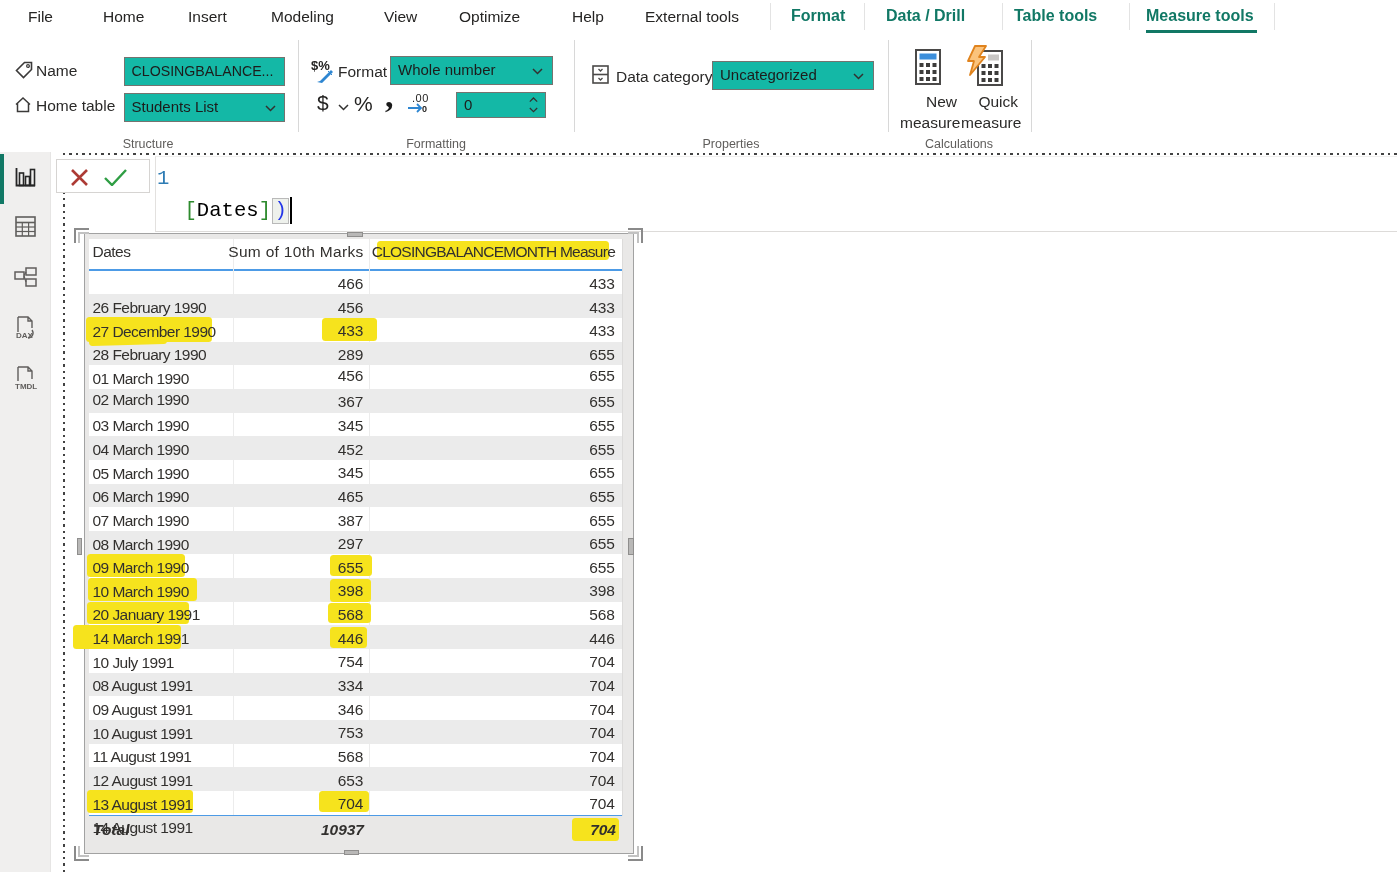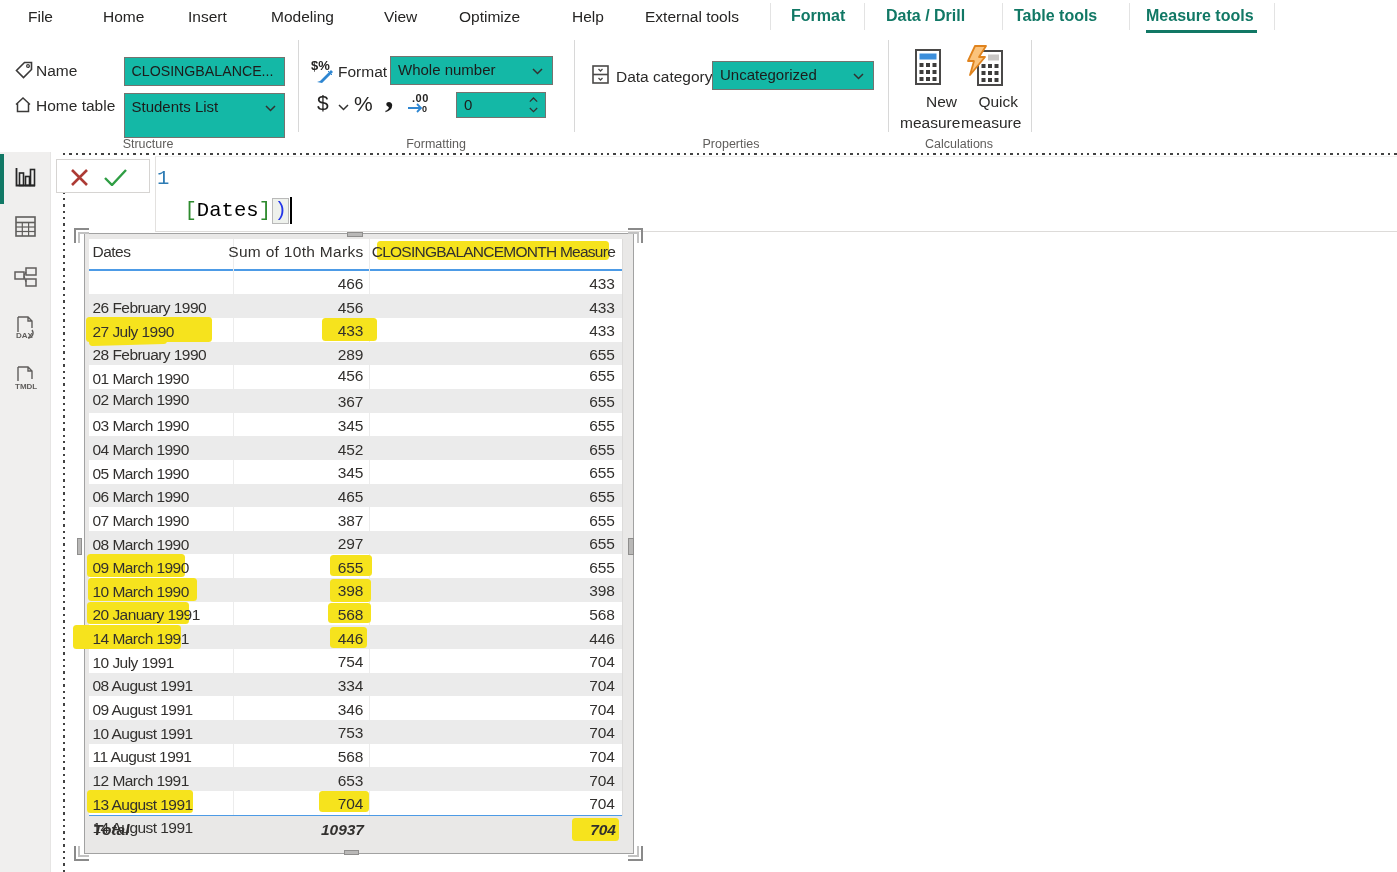--- a/index.html
+++ b/index.html
@@ -117,21 +117,21 @@
   </svg>
   <div class="rlabel" style="left:36px;top:29px">Name</div>
   <div class="rbox" style="left:123.5px;top:24px;width:161px;height:29px">
       <span class="txt" style="font-size:14.2px;top:5px">CLOSINGBALANCE...</span>
     </div>
 
   <svg class="abs" style="left:14px;top:63px" width="18" height="18" viewBox="0 0 18 18">
     <path d="M2 8.5 L9 2 L16 8.5 M3.5 7.5 L3.5 15.5 L14.5 15.5 L14.5 7.5" fill="none" stroke="#3b3a39" stroke-width="1.5"></path>
   </svg>
   <div class="rlabel" style="left:36px;top:64px">Home table</div>
-  <div class="rbox" style="left:123.5px;top:60px;width:161px;height:45px">
+  <div class="rbox" style="left:123.5px;top:60px;width:161px;height:29px">
       <span class="txt">Students List</span>
     <svg class="chev" style="right:8px;top:11px" viewBox="0 0 11 7">
         <path d="M1 1 L5.5 5.5 L10 1" fill="none" stroke="#323130" stroke-width="1.5"></path>
       </svg>
   </div>
 
   <div class="abs" style="left:311px;top:25px;font-size:13px;font-weight:bold;color:#252423">$%</div>
   <svg class="abs" style="left:316px;top:36px" width="18" height="14" viewBox="0 0 18 14">
     <path d="M1 13 L4 12 L15 1 L17 3 L6 14 Z" fill="#2e86d1"></path>
     <path d="M12 2 L16 6" stroke="#2e86d1" stroke-width="1"></path>
@@ -143,21 +143,21 @@
         <path d="M1 1 L5.5 5.5 L10 1" fill="none" stroke="#323130" stroke-width="1.5"></path>
       </svg>
   </div>
 
   <div class="abs" style="left:317px;top:58px;font-size:21px;color:#252423">$</div>
   <svg class="chev abs" style="left:338px;top:71px" viewBox="0 0 11 7">
       <path d="M1 1 L5.5 5.5 L10 1" fill="none" stroke="#323130" stroke-width="1.5"></path>
     </svg>
   <div class="abs" style="left:354px;top:59px;font-size:21px;color:#252423">%</div>
   <div class="abs" style="left:385px;top:44px;font-size:34px;font-weight:bold;color:#1a1a1a;font-family:'Liberation Serif',serif">,</div>
-  <div class="abs" style="left:412px;top:59px;font-size:11px;font-weight:bold;color:#252423;letter-spacing:0.5px">.00</div>
+  <div class="abs" style="left:412px;top:59px;font-size:11px;font-weight:normal;color:#252423;letter-spacing:0.5px">.00</div>
   <svg class="abs" style="left:407px;top:70px" width="22" height="10" viewBox="0 0 22 10">
     <path d="M1 5 L14 5 M10 1 L14 5 L10 9" fill="none" stroke="#2e86d1" stroke-width="1.8"></path>
     <text x="15" y="9" font-size="9" font-weight="bold" fill="#252423">0</text>
   </svg>
   <div class="rbox" style="left:456px;top:59px;width:90px;height:25.5px">
       <span class="txt" style="top:2.5px">0</span>
     <svg class="chev" style="right:7px;top:4px;width:9px;height:6px" viewBox="0 0 11 7">
         <path d="M10 5.5 L5.5 1 L1 5.5" fill="none" stroke="#323130" stroke-width="1.5"></path>
       </svg>
     <svg class="chev" style="right:7px;top:14px;width:9px;height:6px" viewBox="0 0 11 7">
@@ -290,21 +290,21 @@
     </div>
     <div id="bluetop"></div>
     <div class="colsep" style="left:144.6px"></div>
     <div class="colsep" style="left:280px"></div>
 <div class="r" style="top:32.20px">
         <span class="c1">26 February 1990</span>
         <span class="c2">466</span>
         <span class="c3">433</span>
       </div>
 <div class="r g" style="top:55.85px">
-        <span class="c1">27 July 1990</span>
+        <span class="c1">27 December 1990</span>
         <span class="c2">456</span>
         <span class="c3">433</span>
       </div>
 <div class="r" style="top:79.50px">
         <span class="c1">28 February 1990</span>
         <span class="c2">433</span>
         <span class="c3">433</span>
       </div>
 <div class="r g" style="top:103.15px">
         <span class="c1">01 March 1990</span>
@@ -385,21 +385,21 @@
         <span class="c1">10 August 1991</span>
         <span class="c2">346</span>
         <span class="c3">704</span>
       </div>
 <div class="r g" style="top:481.55px">
         <span class="c1">11 August 1991</span>
         <span class="c2">753</span>
         <span class="c3">704</span>
       </div>
 <div class="r" style="top:505.20px">
-        <span class="c1">12 March 1991</span>
+        <span class="c1">12 August 1991</span>
         <span class="c2">568</span>
         <span class="c3">704</span>
       </div>
 <div class="r g" style="top:528.85px">
         <span class="c1">13 August 1991</span>
         <span class="c2">653</span>
         <span class="c3">704</span>
       </div>
 <div class="r" style="top:552.50px">
         <span class="c1">14 August 1991</span>

